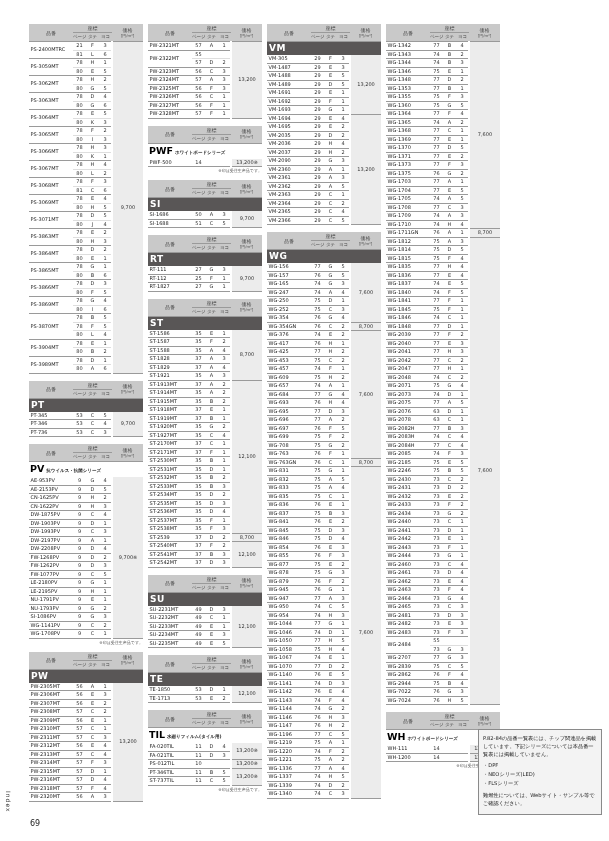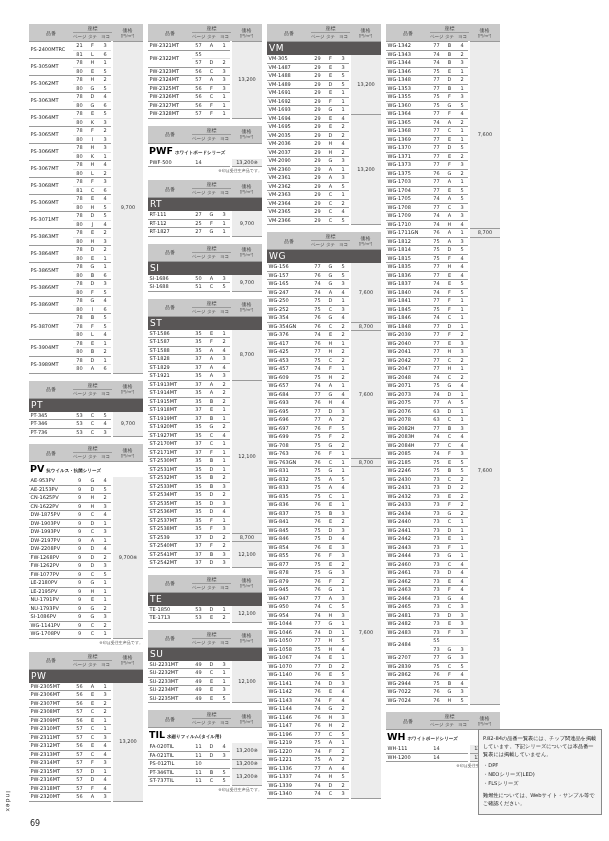--- a/index.html
+++ b/index.html
@@ -14,21 +14,21 @@
            border-bottom:1px solid #9a9a9a;text-align:center;}
   thead th.hb{font-size:5px;}
   thead th.hp{line-height:5px;}
   thead th.hp .u{font-size:3.8px;color:#555;}
   td{height:7.5px;line-height:7.5px;font-size:5px;}
   td.nm{text-align:left;padding-left:1.5px;border-bottom:1px solid #9a9a9a;color:#222;}
   td.cd{text-align:center;border-bottom:1px solid #dedede;color:#333;}
   tr.plast td.cd{border-bottom:1px solid #9a9a9a;}
   td.pr{background:#ececec;text-align:center;border-left:2px solid #fff;
         border-bottom:1px solid #9a9a9a;color:#333;font-size:5px;}
-  td.secbar{background:#595656;color:#fff;font-weight:normal;font-size:9px;height:13px;
+  td.secbar{background:#595656;color:#fff;font-weight:bold;font-size:9px;height:13px;
             line-height:13px;padding-left:2px;letter-spacing:.5px;}
   td.sectext{font-size:9.5px;font-weight:bold;color:#000;height:13px;line-height:13px;padding-left:1px;}
   td.sectext .ssuf{font-size:4.5px;font-weight:bold;margin-left:2px;color:#222;}
   .rmk{font-size:4px;color:#555;text-align:right;margin-top:1px;line-height:5px;}
   .note{position:absolute;left:478px;top:729px;width:114px;background:#f3f3f3;
         border:1px solid #8a8a8a;padding:4px 4px;font-size:5.2px;line-height:1.55;color:#222;}
   .note p{margin:0 0 3px 0;}
   .note .bl{margin:0;line-height:1.7;}
   .pagenum{position:absolute;left:30px;bottom:13px;font-size:8px;color:#222;}
   .indexlbl{position:absolute;left:5px;bottom:28px;writing-mode:vertical-rl;
@@ -738,40 +738,34 @@
                 </th>
               </tr>
               <tr>
                 <th class="hs">ページ</th>
                 <th class="hs">タテ</th>
                 <th class="hs">ヨコ</th>
               </tr>
             </thead>
             <tbody>
               <tr>
-                <td class="secbar" colspan="5">RT</td>
-              </tr>
-              <tr class="plast">
-                <td class="nm" rowspan="1">RT-111</td>
-                <td class="cd">27</td>
-                <td class="cd">G</td>
-                <td class="cd">3</td>
-                <td class="pr" rowspan="3">9,700</td>
-              </tr>
-              <tr class="plast">
-                <td class="nm" rowspan="1">RT-112</td>
-                <td class="cd">25</td>
-                <td class="cd">F</td>
-                <td class="cd">1</td>
-              </tr>
-              <tr class="plast">
-                <td class="nm" rowspan="1">RT-1827</td>
-                <td class="cd">27</td>
-                <td class="cd">G</td>
-                <td class="cd">1</td>
+                <td class="secbar" colspan="5">SI</td>
+              </tr>
+              <tr class="plast">
+                <td class="nm" rowspan="1">SI-1686</td>
+                <td class="cd">50</td>
+                <td class="cd">A</td>
+                <td class="cd">3</td>
+                <td class="pr" rowspan="2">9,700</td>
+              </tr>
+              <tr class="plast">
+                <td class="nm" rowspan="1">SI-1688</td>
+                <td class="cd">51</td>
+                <td class="cd">C</td>
+                <td class="cd">5</td>
               </tr>
             </tbody>
           </table>
         </div>
         <div class="tb">
           <table>
             <colgroup>
               <col style="width: 44px;">
               <col style="width: 13px;">
               <col style="width: 13px;">
@@ -788,34 +782,40 @@
                 </th>
               </tr>
               <tr>
                 <th class="hs">ページ</th>
                 <th class="hs">タテ</th>
                 <th class="hs">ヨコ</th>
               </tr>
             </thead>
             <tbody>
               <tr>
-                <td class="secbar" colspan="5">SI</td>
-              </tr>
-              <tr class="plast">
-                <td class="nm" rowspan="1">SI-1686</td>
-                <td class="cd">50</td>
-                <td class="cd">A</td>
-                <td class="cd">3</td>
-                <td class="pr" rowspan="2">9,700</td>
-              </tr>
-              <tr class="plast">
-                <td class="nm" rowspan="1">SI-1688</td>
-                <td class="cd">51</td>
-                <td class="cd">C</td>
-                <td class="cd">5</td>
+                <td class="secbar" colspan="5">RT</td>
+              </tr>
+              <tr class="plast">
+                <td class="nm" rowspan="1">RT-111</td>
+                <td class="cd">27</td>
+                <td class="cd">G</td>
+                <td class="cd">3</td>
+                <td class="pr" rowspan="3">9,700</td>
+              </tr>
+              <tr class="plast">
+                <td class="nm" rowspan="1">RT-112</td>
+                <td class="cd">25</td>
+                <td class="cd">F</td>
+                <td class="cd">1</td>
+              </tr>
+              <tr class="plast">
+                <td class="nm" rowspan="1">RT-1827</td>
+                <td class="cd">27</td>
+                <td class="cd">G</td>
+                <td class="cd">1</td>
               </tr>
             </tbody>
           </table>
         </div>
         <div class="tb">
           <table>
             <colgroup>
               <col style="width: 44px;">
               <col style="width: 13px;">
               <col style="width: 13px;">
@@ -1035,34 +1035,52 @@
                 </th>
               </tr>
               <tr>
                 <th class="hs">ページ</th>
                 <th class="hs">タテ</th>
                 <th class="hs">ヨコ</th>
               </tr>
             </thead>
             <tbody>
               <tr>
-                <td class="secbar" colspan="5">TE</td>
-              </tr>
-              <tr class="plast">
-                <td class="nm" rowspan="1">TE-1850</td>
-                <td class="cd">53</td>
-                <td class="cd">D</td>
-                <td class="cd">1</td>
-                <td class="pr" rowspan="2">12,100</td>
-              </tr>
-              <tr class="plast">
-                <td class="nm" rowspan="1">TE-1713</td>
-                <td class="cd">53</td>
-                <td class="cd">E</td>
-                <td class="cd">2</td>
+                <td class="secbar" colspan="5">SU</td>
+              </tr>
+              <tr class="plast">
+                <td class="nm" rowspan="1">SU-2231MT</td>
+                <td class="cd">49</td>
+                <td class="cd">D</td>
+                <td class="cd">3</td>
+                <td class="pr" rowspan="5">12,100</td>
+              </tr>
+              <tr class="plast">
+                <td class="nm" rowspan="1">SU-2232MT</td>
+                <td class="cd">49</td>
+                <td class="cd">C</td>
+                <td class="cd">1</td>
+              </tr>
+              <tr class="plast">
+                <td class="nm" rowspan="1">SU-2233MT</td>
+                <td class="cd">49</td>
+                <td class="cd">E</td>
+                <td class="cd">1</td>
+              </tr>
+              <tr class="plast">
+                <td class="nm" rowspan="1">SU-2234MT</td>
+                <td class="cd">49</td>
+                <td class="cd">E</td>
+                <td class="cd">3</td>
+              </tr>
+              <tr class="plast">
+                <td class="nm" rowspan="1">SU-2235MT</td>
+                <td class="cd">49</td>
+                <td class="cd">E</td>
+                <td class="cd">5</td>
               </tr>
             </tbody>
           </table>
         </div>
         <div class="tb">
           <table>
             <colgroup>
               <col style="width: 44px;">
               <col style="width: 13px;">
               <col style="width: 13px;">
@@ -1079,52 +1097,34 @@
                 </th>
               </tr>
               <tr>
                 <th class="hs">ページ</th>
                 <th class="hs">タテ</th>
                 <th class="hs">ヨコ</th>
               </tr>
             </thead>
             <tbody>
               <tr>
-                <td class="secbar" colspan="5">SU</td>
-              </tr>
-              <tr class="plast">
-                <td class="nm" rowspan="1">SU-2231MT</td>
-                <td class="cd">49</td>
-                <td class="cd">D</td>
-                <td class="cd">3</td>
-                <td class="pr" rowspan="5">12,100</td>
-              </tr>
-              <tr class="plast">
-                <td class="nm" rowspan="1">SU-2232MT</td>
-                <td class="cd">49</td>
-                <td class="cd">C</td>
-                <td class="cd">1</td>
-              </tr>
-              <tr class="plast">
-                <td class="nm" rowspan="1">SU-2233MT</td>
-                <td class="cd">49</td>
-                <td class="cd">E</td>
-                <td class="cd">1</td>
-              </tr>
-              <tr class="plast">
-                <td class="nm" rowspan="1">SU-2234MT</td>
-                <td class="cd">49</td>
-                <td class="cd">E</td>
-                <td class="cd">3</td>
-              </tr>
-              <tr class="plast">
-                <td class="nm" rowspan="1">SU-2235MT</td>
-                <td class="cd">49</td>
-                <td class="cd">E</td>
-                <td class="cd">5</td>
+                <td class="secbar" colspan="5">TE</td>
+              </tr>
+              <tr class="plast">
+                <td class="nm" rowspan="1">TE-1850</td>
+                <td class="cd">53</td>
+                <td class="cd">D</td>
+                <td class="cd">1</td>
+                <td class="pr" rowspan="2">12,100</td>
+              </tr>
+              <tr class="plast">
+                <td class="nm" rowspan="1">TE-1713</td>
+                <td class="cd">53</td>
+                <td class="cd">E</td>
+                <td class="cd">2</td>
               </tr>
             </tbody>
           </table>
         </div>
         <div class="tb">
           <table>
             <colgroup>
               <col style="width: 44px;">
               <col style="width: 13px;">
               <col style="width: 13px;">

